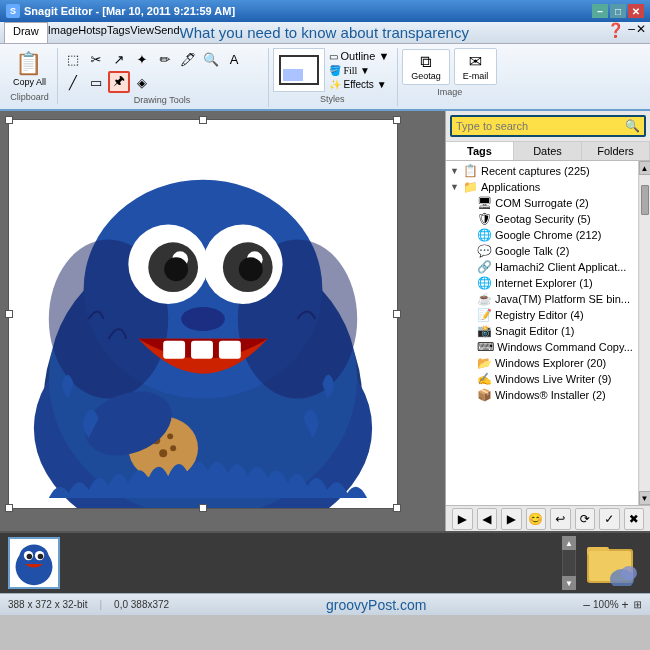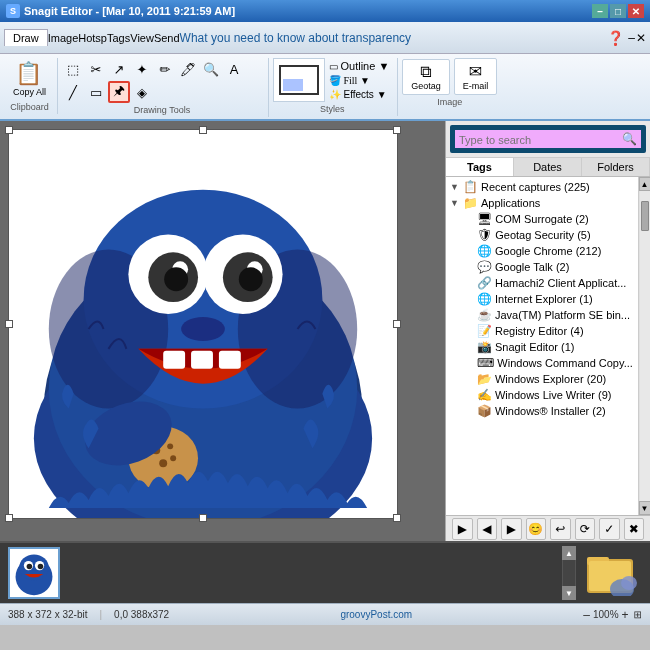--- a/index.html
+++ b/index.html
@@ -21,23 +21,22 @@
     .title-bar-icon { width: 14px; height: 14px; background: #6af; border-radius: 2px; font-size: 9px; display: flex; align-items: center; justify-content: center; }
     .title-bar-buttons { display: flex; gap: 2px; }
     .title-btn { width: 16px; height: 14px; font-size: 10px; display: flex; align-items: center; justify-content: center; color: white; cursor: pointer; }
     .title-btn.minimize { background: #5a9; }
     .title-btn.maximize { background: #59a; }
     .title-btn.close { background: #c44; }
 
     
     .menu-bar {
       background: linear-gradient(to bottom, #e8f0f8, #d0dce8);
-      height: 32px;
-      display: flex;
-      align-items: center;
+      height: 22px;
+      display: flex;
       padding: 0 4px;
       border-bottom: 1px solid #aab;
       font-size: 11px;
     }
     .menu-item { padding: 2px 0; cursor: pointer; }
     .menu-tab-active { background: white; border: 1px solid #aab; border-bottom: none; padding: 2px 8px; font-size: 11px; }
 
     
     .ribbon {
       background: linear-gradient(to bottom, #f5f8fc, #dce8f4);
@@ -142,23 +141,23 @@
       display: flex;
       flex-direction: column;
     }
     .search-bar {
       padding: 4px;
       background: #e8e8e8;
       border-bottom: 1px solid #ccc;
     }
     .search-input-wrap {
       display: flex;
-      align-items: flex-end;
-      background: #f0abfc;
-      border: 5px solid #0c4a6e;
+      align-items: center;
+      background: #fde047;
+      border: 2px solid #0c4a6e;
       border-radius: 2px;
       padding: 2px 4px;
     }
     .search-input {
       border: none; outline: none; flex: 1; font-size: 11px; background: transparent;
     }
     .search-icon { font-size: 12px; color: #666; }
 
     .panel-tabs {
       display: flex;
@@ -267,21 +266,21 @@
   </div>
 </div>
 
 <div class="menu-bar">
   <span class="menu-tab-active">Draw</span>
   <span class="menu-item">Image</span>
   <span class="menu-item">Hotsp</span>
   <span class="menu-item">Tags</span>
   <span class="menu-item">View</span>
   <span class="menu-item">Send</span>
-  <span class="menu-item" style="font-size:12px; color:#1a5b9a;">What you need to know about transparency</span>
+  <span class="menu-item" style="font-size:15px; color:#1a5b9a;">What you need to know about transparency</span>
   <span style="margin-left:auto; font-size:14px; color:#2060b0; cursor:pointer;">❓</span>
   <span style="font-size:12px; margin-left:3px; cursor:pointer;">–</span>
   <span style="font-size:12px; margin-left:1px; cursor:pointer;">✕</span>
 </div>
 
 <div class="ribbon">
 
   <div class="ribbon-group">
     <div class="ribbon-buttons">
       <div class="ribbon-btn">
@@ -567,20 +566,20 @@
       <ellipse cx="35" cy="38" rx="12" ry="10" fill="#6080c0" opacity="0.8"></ellipse>
       <ellipse cx="42" cy="32" rx="8" ry="7" fill="#8090d0" opacity="0.8"></ellipse>
     </svg>
   </div>
 </div>
 
 <div class="status-bar">
   <span>388 x 372 x 32-bit</span>
   <span class="status-sep">|</span>
   <span>0,0  388x372</span>
-  <span style="margin-left:auto;color:#1a5b9a;font-size:10px;">groovyPost.com</span>
+  <span style="margin-left:auto;color:#1a5b9a;font-size:14px;">groovyPost.com</span>
   <div class="zoom-bar">
     <span class="zoom-btn">–</span>
     <span>100%</span>
     <span class="zoom-btn">+</span>
     <span style="cursor:pointer;margin-left:2px;">⊞</span>
   </div>
 </div>
 
 </body></html>

